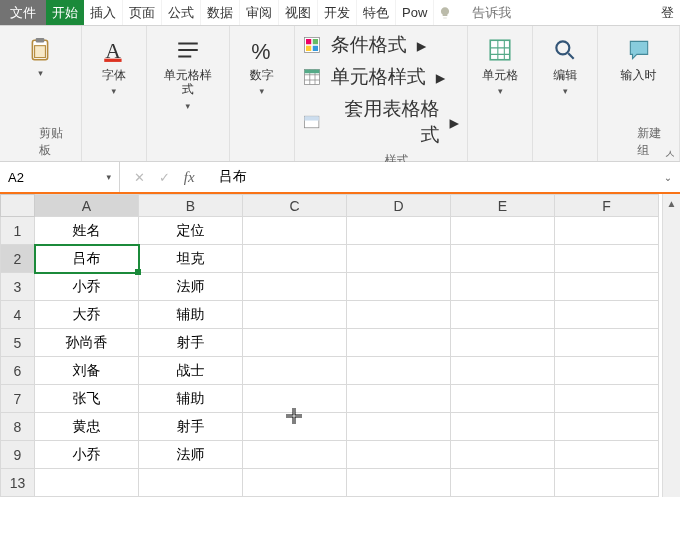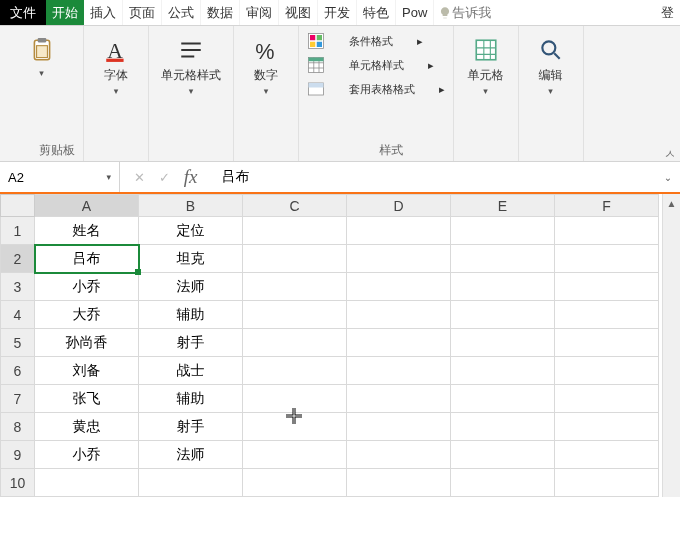--- a/index.html
+++ b/index.html
@@ -1,46 +1,46 @@
 <!DOCTYPE html>
 <html><head>
 <meta charset="utf-8">
 <style>
   * { box-sizing: border-box; margin: 0; padding: 0; }
   body { font-family: "Microsoft YaHei", "SimSun", sans-serif; font-size: 13px; background: #fff; width: 680px; height: 556px; overflow: hidden; position: relative; }
   
   
   .menubar { display: flex; background: #fff; height: 26px; align-items: stretch; border-bottom: 1px solid #d4d4d4; }
   .menubar .tab { padding: 7px 6px; font-size: 13px; cursor: pointer; display: flex; align-items: center; color: #333; border-right: 1px solid rgba(0,0,0,0.05); white-space: nowrap; }
-  .menubar .tab.file { background: #000000; color: #fff; padding: 4px 10px; border: none; }
+  .menubar .tab.file { background: #737373; color: #fff; padding: 4px 10px; border: none; }
   .menubar .tab.active { background: #1b8a3a; color: #fff; border: none; }
-  .menubar .tell { color: #777; display: flex; align-items: center; gap: 0; margin-left: 4px; }
+  .menubar .tell { color: #777; display: flex; align-items: center; gap: 20px; margin-left: 4px; }
   .menubar .login { margin-left: auto; padding: 4px 6px; color: #333; }
   .bulb-icon { width: 14px; height: 14px; }
 
   
   .ribbon { display: flex; background: #f3f3f3; border-bottom: 1px solid #d4d4d4; height: 136px; }
   .group { display: flex; flex-direction: column; align-items: center; justify-content: space-between; padding: 6px 8px 2px 8px; border-right: 1px solid #e0e0e0; }
   .group-body { display: flex; align-items: flex-start; gap: 6px; flex: 1; }
   .group-label { font-size: 12px; color: #666; padding-top: 4px; margin-left: 31px; }
   .big-btn { display: flex; flex-direction: column; align-items: center; gap: 4px; padding: 4px 4px; cursor: pointer; min-width: 48px; }
   .big-btn .lbl { font-size: 12px; color: #333; text-align: center; line-height: 1.2; }
   .big-btn .drop { font-size: 9px; color: #555; }
   .icon-box { width: 28px; height: 28px; display: flex; align-items: center; justify-content: center; }
   .styles-list { display: flex; flex-direction: column; gap: 6px; align-items: flex-start; }
-  .style-item { display: flex; align-items: center; gap: 24px; font-size: 11px; color: #333; cursor: pointer; text-align: right; }
+  .style-item { display: flex; align-items: center; gap: 10px; font-size: 19px; color: #333; cursor: pointer; text-align: right; }
   .style-item svg { width: 18px; height: 18px; }
   .ribbon-collapse { position: absolute; right: 4px; top: 146px; font-size: 12px; color: #666; cursor: pointer; }
 
   
   .fbar { display: flex; align-items: center; height: 32px; border-bottom: 2px solid #f97316; background: #fff; }
   .namebox { width: 120px; border-right: 1px solid #d4d4d4; height: 100%; display: flex; align-items: center; padding: 0 8px; justify-content: space-between; }
   .namebox .dd { font-size: 9px; color: #555; }
   .fx-controls { display: flex; align-items: center; gap: 14px; padding: 0 14px; color: #999; }
-  .fx-controls .fx { font-style: italic; font-family: serif; font-size: 19px; color: #666; }
+  .fx-controls .fx { font-style: italic; font-family: serif; font-size: 15px; color: #666; }
   .formula-input { flex: 1; padding: 0 10px; font-size: 14px; border: none; outline: none; height: 100%; }
   .fbar .expand { width: 24px; text-align: center; color: #666; font-size: 10px; cursor: pointer; }
 
   
   .grid-wrap { position: relative; }
   table.grid { border-collapse: collapse; table-layout: fixed; }
   .grid th, .grid td { border: 1px solid #d9d9d9; font-size: 14px; font-weight: normal; }
   .grid .corner { width: 34px; height: 22px; background: #eee; border: 1px solid #ccc; }
   .grid th.colh { background: #eee; height: 22px; text-align: center; color: #444; }
   .grid th.rowh { background: #eee; width: 34px; text-align: center; color: #444; font-weight: normal; }
@@ -205,20 +205,33 @@
               <path stroke="#357" stroke-width="2" d="M15 15l5 5"></path>
             </svg>
         </div>
         <span class="lbl">编辑</span>
         <span class="drop">▾</span>
       </div>
     </div>
     <div class="group-label">&nbsp;</div>
   </div>
 
+  <div class="group">
+    <div class="group-body">
+      <div class="big-btn">
+        <div class="icon-box">
+          <svg viewBox="0 0 24 24" width="26" height="26">
+              <path d="M4 4h16v12H10l-4 4v-4H4z" fill="#8cd" stroke="#489"></path>
+            </svg>
+        </div>
+        <span class="lbl">输入时</span>
+      </div>
+    </div>
+    <div class="group-label">新建组</div>
+  </div>
 
 </div>
 <div class="ribbon-collapse">ㅅ</div>
 
 <div class="fbar">
   <div class="namebox">
     <span>A2</span>
     <span class="dd">▾</span>
   </div>
   <div class="fx-controls">
@@ -317,21 +330,21 @@
         <tr>
           <th class="rowh">9</th>
           <td class="colA">小乔</td>
           <td class="colB">法师</td>
           <td class="colC"></td>
           <td class="colD"></td>
           <td class="colE"></td>
           <td class="colF"></td>
         </tr>
         <tr>
-          <th class="rowh">10</th>
+          <th class="rowh">13</th>
           <td class="colA"></td>
           <td class="colB"></td>
           <td class="colC"></td>
           <td class="colD"></td>
           <td class="colE"></td>
           <td class="colF"></td>
         </tr>
       </tbody>
     </table>
   <div class="vscroll">

